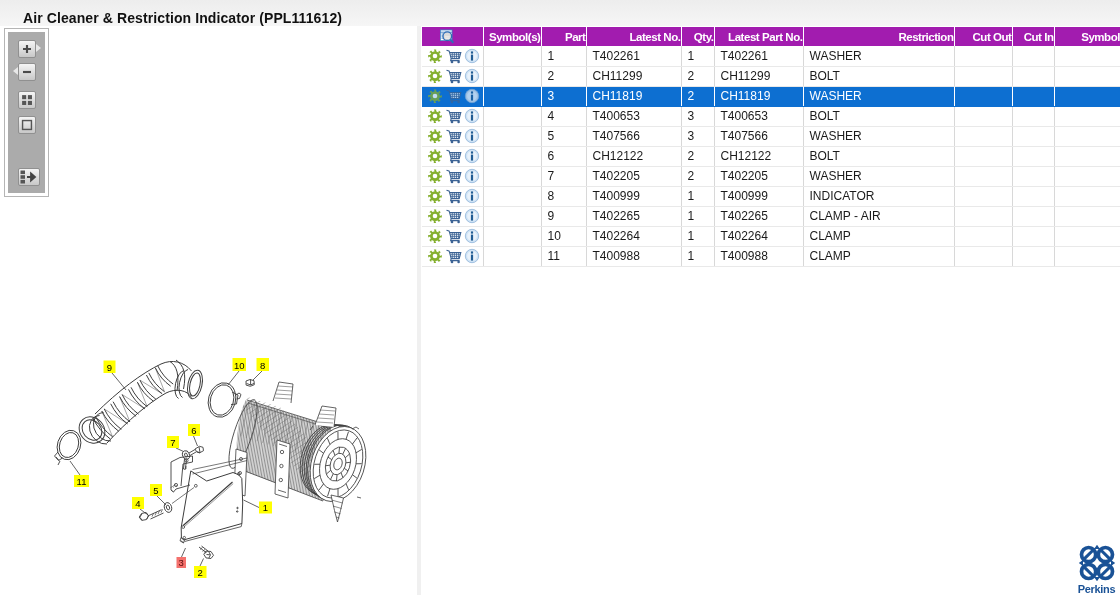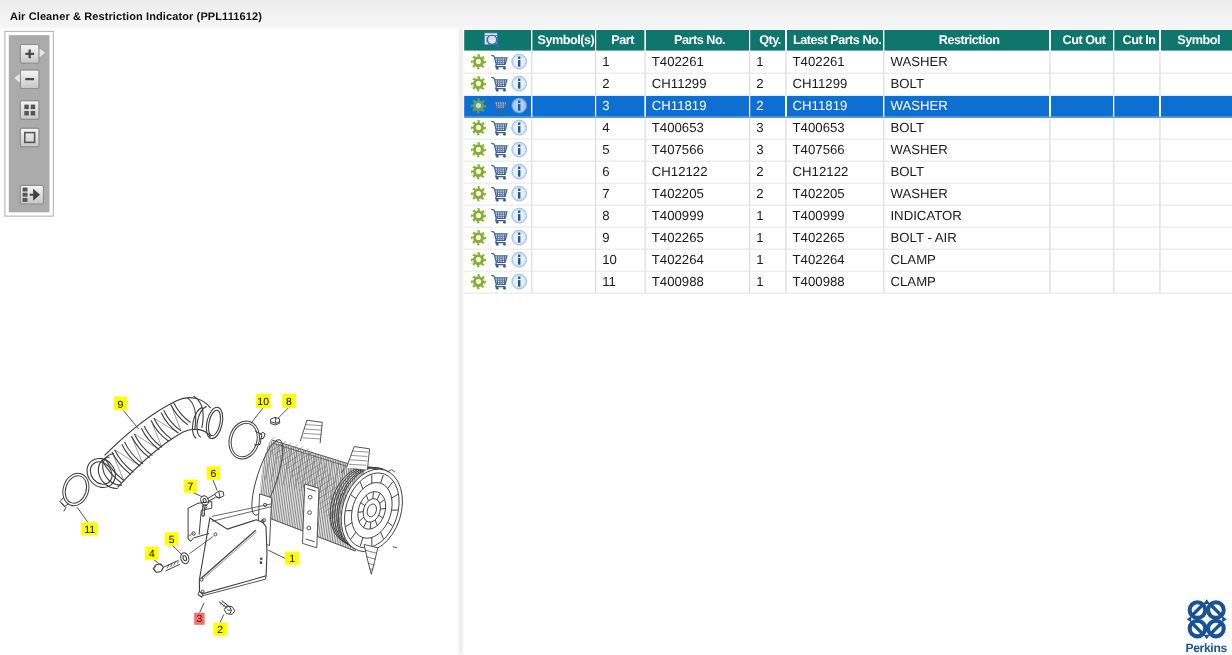--- a/index.html
+++ b/index.html
@@ -1,23 +1,23 @@
 <!DOCTYPE html>
 <html><head><meta charset="utf-8"><style>
 *{margin:0;padding:0;box-sizing:border-box}
 body{width:1120px;height:595px;font-family:"Liberation Sans",sans-serif;background:#fff;overflow:hidden;position:relative}
 #titlebar{position:absolute;left:0;top:0;width:1120px;height:26px;background:linear-gradient(#ededed,#f6f6f6);}
-#titlebar span{position:absolute;left:9px;top:10px;font-size:10px;font-weight:bold;color:#111;letter-spacing:0.1px}
+#titlebar span{position:absolute;left:23px;top:10px;font-size:14px;font-weight:bold;color:#111;letter-spacing:0.1px}
 #leftpanel{position:absolute;left:0;top:26px;width:421px;height:569px;background:#fff;border-right:4px solid #f0f0f0}
 #palette{position:absolute;left:4px;top:2px;width:45px;height:169px;background:#fff;border:1px solid #b5b5b5;padding:3px}
 #palin{position:absolute;left:3px;top:3px;width:37px;height:161px;background:#ababab}
 .tbtn{position:absolute;left:13px;width:18px;height:18px;background:linear-gradient(#f5f5f5,#c8c8c8);border:1px solid #909090;border-radius:2px;display:flex;align-items:center;justify-content:center}
 #tablewrap{position:absolute;left:422px;top:27px;width:698px}
 table{border-collapse:collapse;table-layout:fixed;width:698px;font-size:12px;color:#1a1a1a}
-th{background:#0f766e;color:#fff;font-weight:bold;text-align:center;height:19px;padding:0 0 0 5px;border-right:1.5px solid #fff;font-size:11.5px;letter-spacing:-0.45px;white-space:nowrap;overflow:hidden}
+th{background:#a21caf;color:#fff;font-weight:bold;text-align:right;height:19px;padding:0 0 0 5px;border-right:1.5px solid #fff;font-size:11.5px;letter-spacing:-0.45px;white-space:nowrap;overflow:hidden}
 tr{height:20px}
 tr.hdr{height:19px}
 td{height:20px;box-sizing:border-box;padding:0 0 0 6px;border-right:1px solid #d8d8d8;border-bottom:1px solid #e9e9e9;white-space:nowrap;overflow:hidden}
 td.c1{padding-left:5px}
 tr.sel td{background:#0d6fd1;color:#fff;border-right:1px solid #fff;border-bottom:1px solid #0d6fd1}
 th:last-child,td:last-child{border-right:none}
 </style></head>
 <body>
 <div id="titlebar">
     <span>Air Cleaner &amp; Restriction Indicator (PPL111612)</span>
@@ -283,23 +283,23 @@
               <rect x="1.8" y="2.3" width="11" height="1.5" fill="#e8f1fa"></rect>
               <rect x="1.8" y="4.6" width="11" height="7.6" fill="#fdfdfd"></rect>
               <path d="M2.4 5.8 h1.8 M2.4 7.3 h1.8 M2.4 8.8 h1.8 M2.4 10.3 h1.8" stroke="#5590cb" stroke-width="0.7"></path>
               <circle cx="8.3" cy="8.2" r="4.3" fill="#dadada" stroke="#2f6db5" stroke-width="1.3"></circle>
               <path d="M5.8 8.9 h5 M6.3 10.3 h4" stroke="#f4f4f4" stroke-width="0.8"></path>
               <path d="M11.4 11.5 L14.4 14.7" stroke="#2f6db5" stroke-width="2"></path>
             </svg>
           </th>
           <th>Symbol(s)</th>
           <th>Part</th>
-          <th>Parts No.</th>
+          <th>Latest No.</th>
           <th>Qty.</th>
-          <th>Latest Parts No.</th>
+          <th>Latest Part No.</th>
           <th>Restriction</th>
           <th>Cut Out</th>
           <th>Cut In</th>
           <th>Symbol</th>
         </tr>
 <tr>
           <td class="c1">
             <svg width="54" height="16" viewBox="0 0 54 16" style="display:block">
               <path d="M6.8,1.4 L9.2,1.4 L9.2,3.3 L11.3,4.5 L11.9,2.5 L13.7,4.3 L12.3,5.6 L13.0,7.9 L14.8,7.0 L14.8,9.4 L12.9,9.4 L11.7,11.5 L13.7,12.1 L11.9,13.9 L10.6,12.5 L8.3,13.2 L9.2,15.0 L6.8,15.0 L6.8,13.1 L4.7,11.9 L4.1,13.9 L2.3,12.1 L3.7,10.8 L3.0,8.5 L1.2,9.4 L1.2,7.0 L3.1,7.0 L4.3,4.9 L2.3,4.3 L4.1,2.5 L5.4,3.9 L7.7,3.2 Z" fill="#85b02f"></path>
               <circle cx="8" cy="8" r="2.3" fill="#fff"></circle>
@@ -565,21 +565,21 @@
               <circle cx="45" cy="8" r="4.9" fill="#e9f2fb"></circle>
               <rect x="43.9" y="6.6" width="2.2" height="6" fill="#1f5c94"></rect>
               <rect x="43.9" y="3.4" width="2.2" height="2.2" fill="#1f5c94"></rect>
             </svg>
           </td>
           <td></td>
           <td>9</td>
           <td>T402265</td>
           <td>1</td>
           <td>T402265</td>
-          <td>BOLT - AIR</td>
+          <td>CLAMP - AIR</td>
           <td></td>
           <td></td>
           <td></td>
         </tr>
 <tr>
           <td class="c1">
             <svg width="54" height="16" viewBox="0 0 54 16" style="display:block">
               <path d="M6.8,1.4 L9.2,1.4 L9.2,3.3 L11.3,4.5 L11.9,2.5 L13.7,4.3 L12.3,5.6 L13.0,7.9 L14.8,7.0 L14.8,9.4 L12.9,9.4 L11.7,11.5 L13.7,12.1 L11.9,13.9 L10.6,12.5 L8.3,13.2 L9.2,15.0 L6.8,15.0 L6.8,13.1 L4.7,11.9 L4.1,13.9 L2.3,12.1 L3.7,10.8 L3.0,8.5 L1.2,9.4 L1.2,7.0 L3.1,7.0 L4.3,4.9 L2.3,4.3 L4.1,2.5 L5.4,3.9 L7.7,3.2 Z" fill="#85b02f"></path>
               <circle cx="8" cy="8" r="2.3" fill="#fff"></circle>
               <g stroke="#3c6394" stroke-width="1.1" fill="none">

